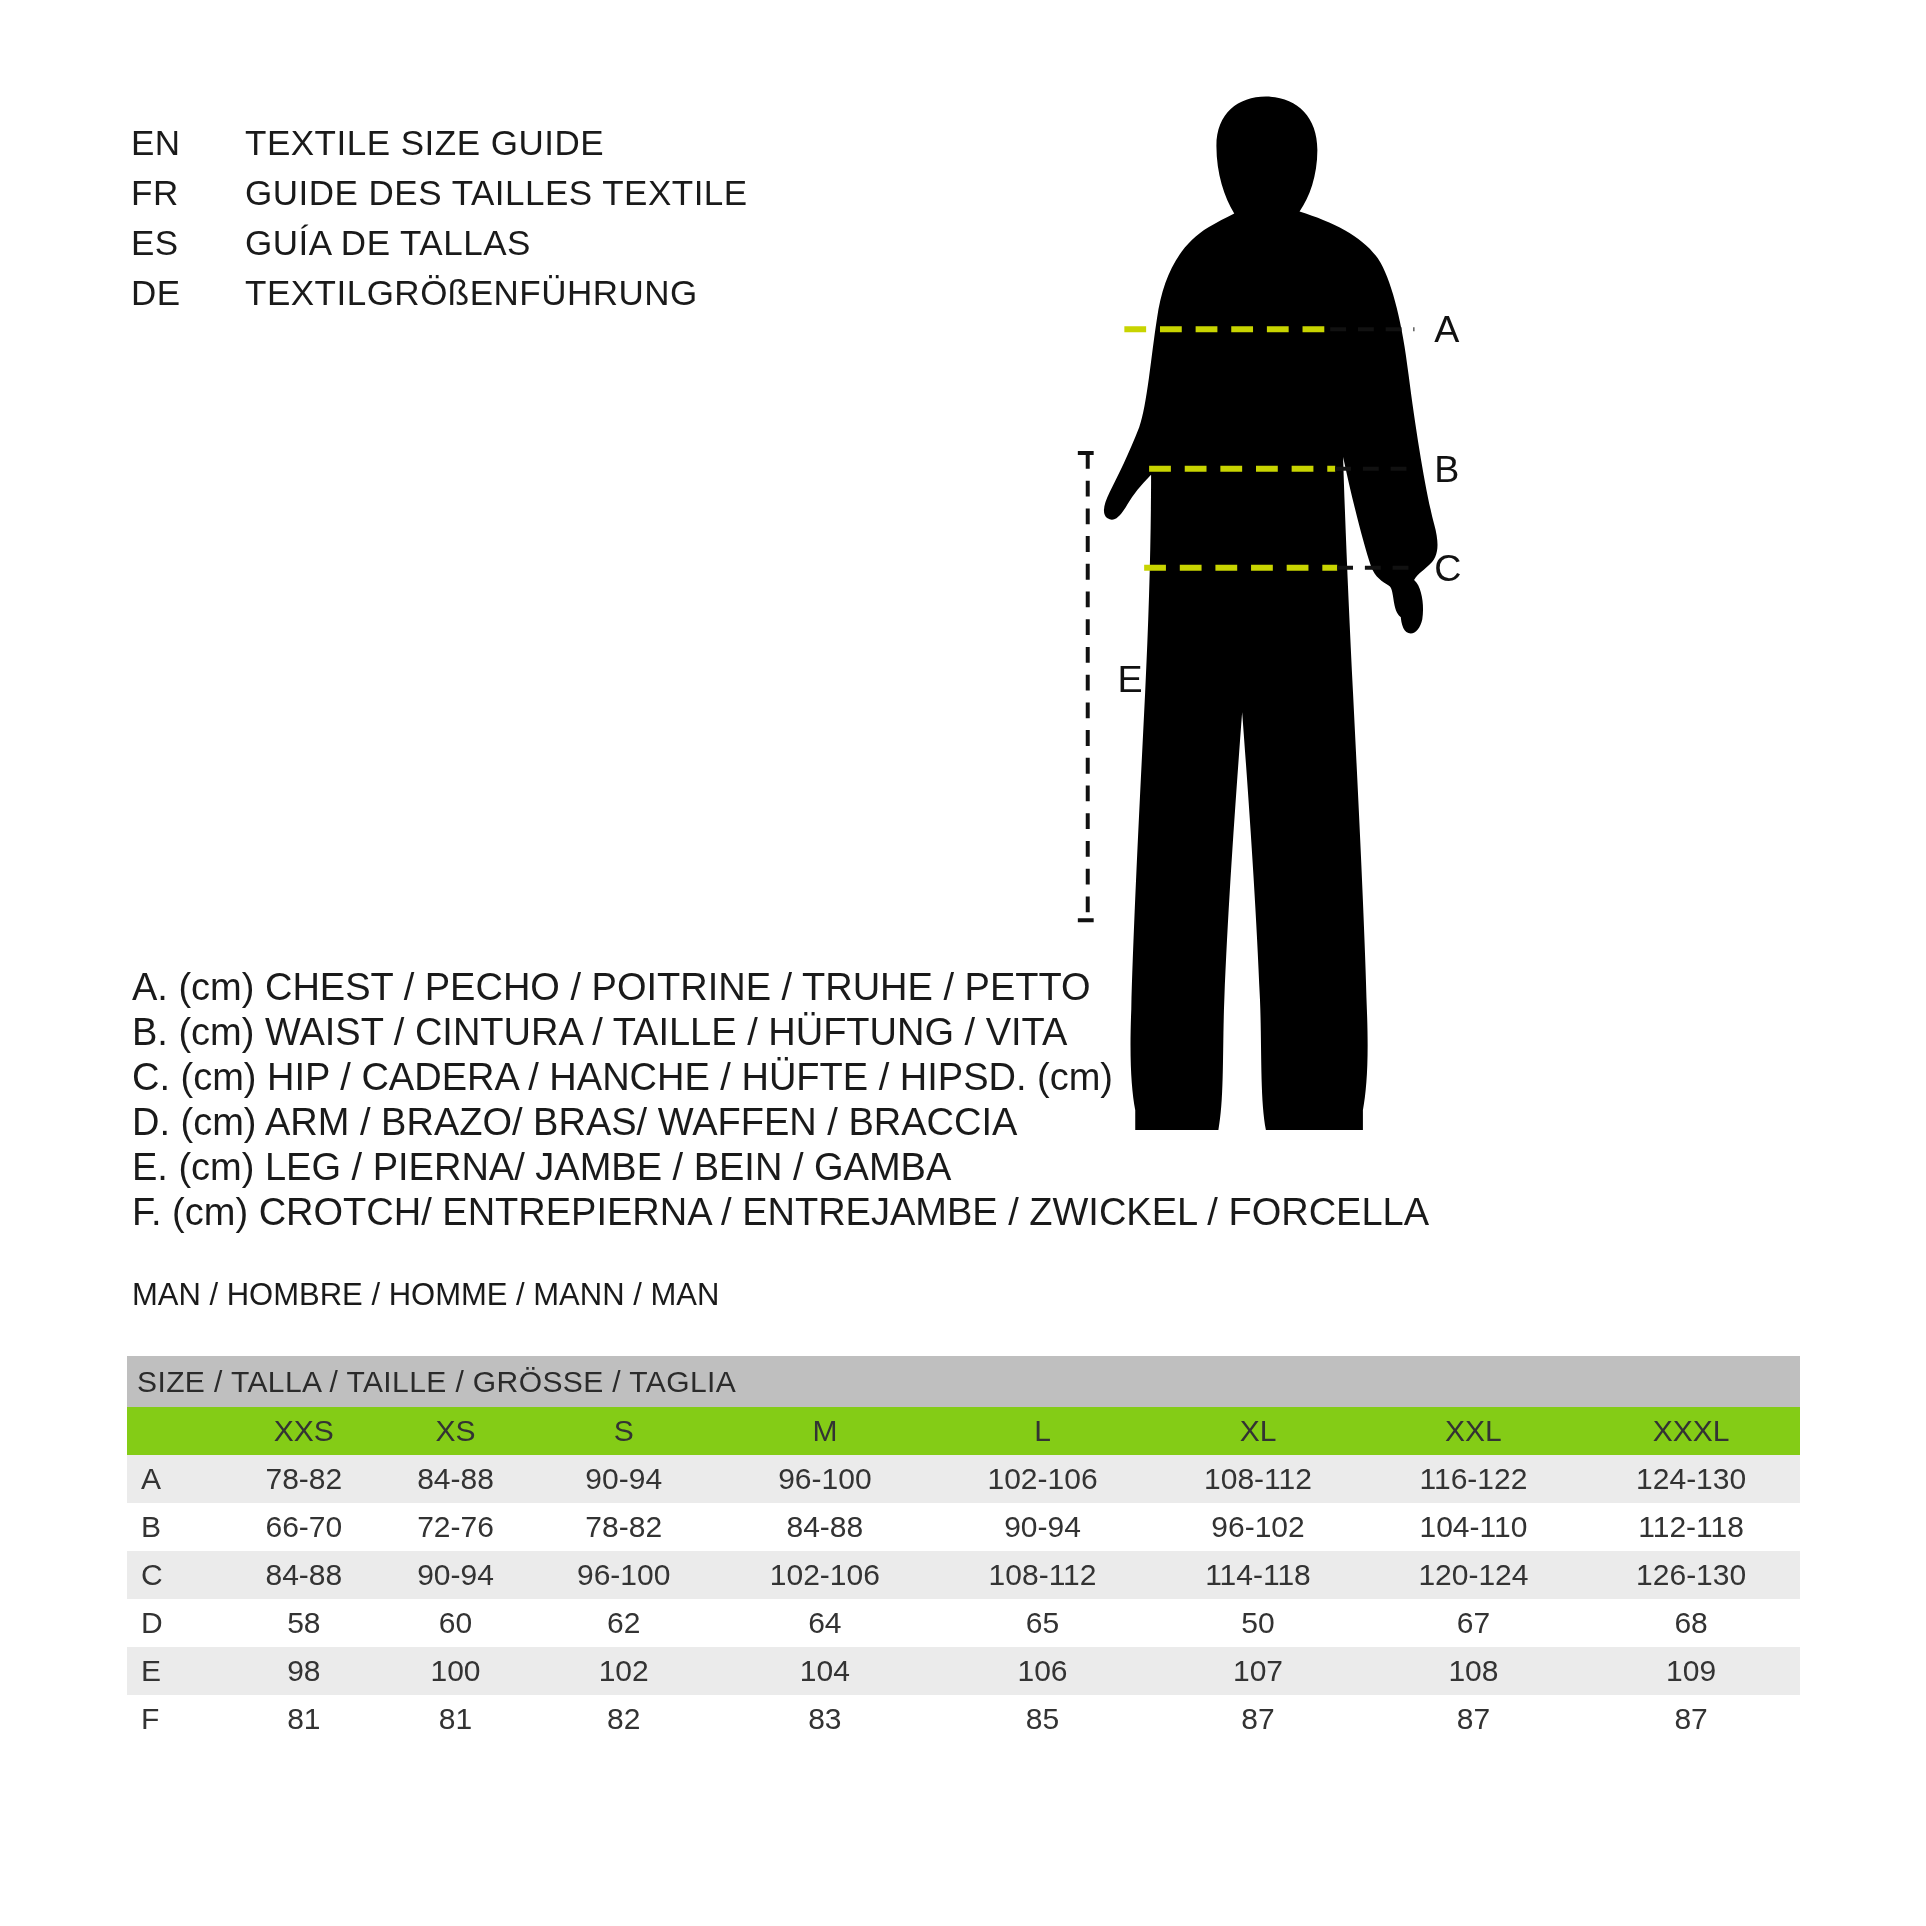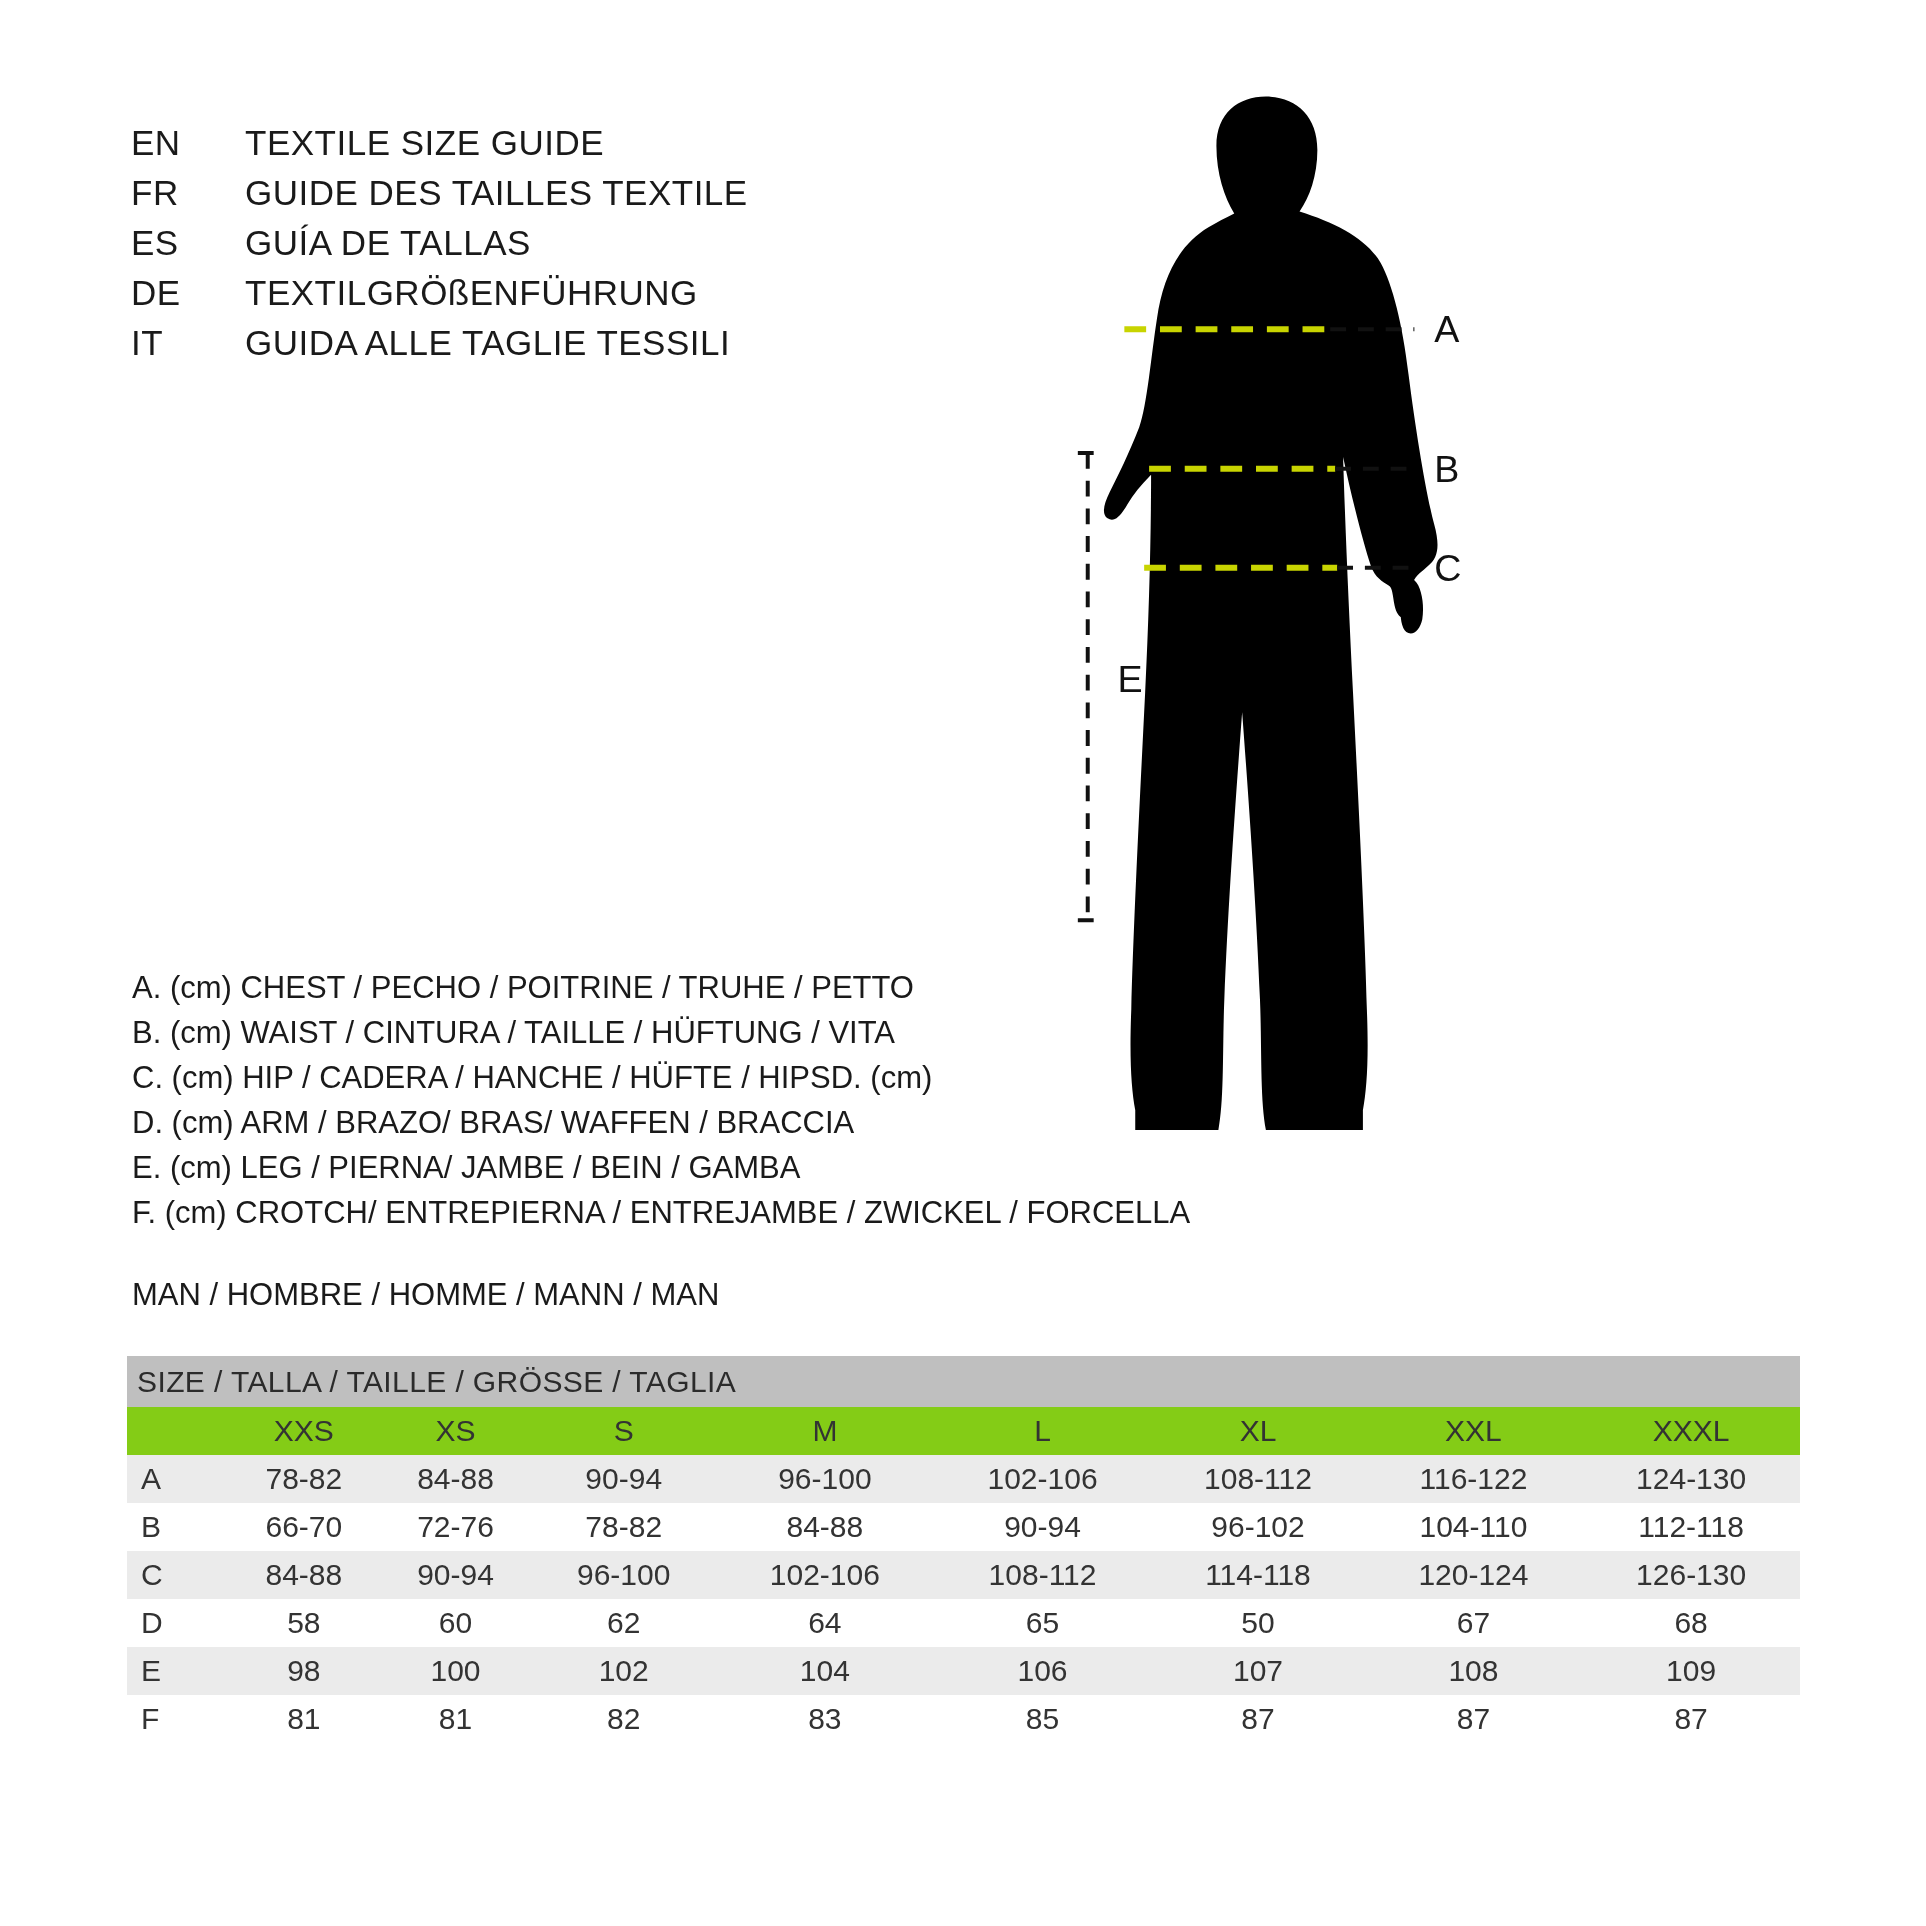--- a/index.html
+++ b/index.html
@@ -39,21 +39,21 @@
   }
 
   
   .legend {
     position: absolute;
     left: 132px;
     top: 965px;
     width: 1089px;
   }
   .legend-row {
-    font-size: 31px;
+    font-size: 38px;
     line-height: 45px;
     white-space: nowrap;
   }
   .legend-note {
     position: absolute;
     left: 132px;
     top: 1277px;
     font-size: 31px;
   }
 
@@ -114,24 +114,20 @@
     <div class="title-lang">FR</div>
     <div class="title-text">GUIDE DES TAILLES TEXTILE</div>
   </div>
   <div class="title-row">
     <div class="title-lang">ES</div>
     <div class="title-text">GUÍA DE TALLAS</div>
   </div>
   <div class="title-row">
     <div class="title-lang">DE</div>
     <div class="title-text">TEXTILGRÖßENFÜHRUNG</div>
-  </div>
-  <div class="title-row">
-    <div class="title-lang">IT</div>
-    <div class="title-text">GUIDA ALLE TAGLIE TESSILI</div>
   </div>
 </div>
 
 <div class="figure">
   <svg width="822" height="1168" viewBox="0 0 830 1180" xmlns="http://www.w3.org/2000/svg">
 
     <g>
       <path fill="#000000" d="
         M 178 88
         C 178 55, 200 38, 228 38

